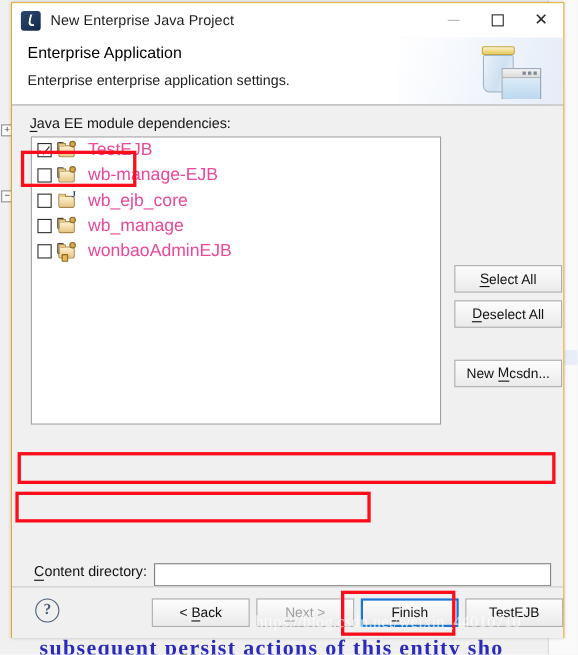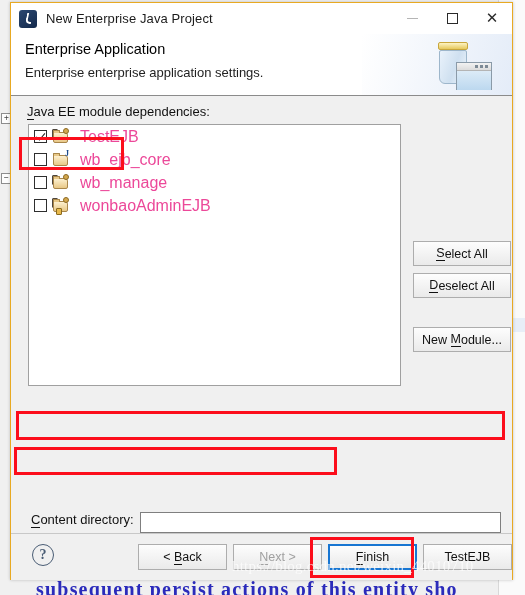--- a/index.html
+++ b/index.html
@@ -507,20 +507,29 @@
       <div class="row">
         <div class="cb on"></div>
         <div class="mod-icon">
           <div class="badge-bean"></div>
           <div class="folder"></div>
           <div class="badge-dot"></div>
         </div>
         <div class="row-text">TestEJB</div>
       </div>
 
+      <div class="row">
+        <div class="cb"></div>
+        <div class="mod-icon">
+          <div class="badge-bean"></div>
+          <div class="folder"></div>
+          <div class="badge-dot"></div>
+        </div>
+        <div class="row-text">wb-manage-EJB</div>
+      </div>
 
       <div class="row">
         <div class="cb"></div>
         <div class="mod-icon">
           <div class="folder"></div>
           <div class="badge-j">J</div>
         </div>
         <div class="row-text">wb_ejb_core</div>
       </div>
 
@@ -551,21 +560,21 @@
         <u>S</u>
         <span>elect All</span>
       </div>
     <div class="side-btn" id="btn-deselect-all">
         <u>D</u>
         <span>eselect All</span>
       </div>
     <div class="side-btn" id="btn-new-module">
         <span>New&nbsp;</span>
         <u>M</u>
-        <span>odule...</span>
+        <span>csdn...</span>
       </div>
 
     <div id="content-dir-row">
       <div id="content-dir-label"><u>C</u><span>ontent directory:</span></div>
       <input id="content-dir-input" type="text" value="" style="">
     </div>
 
     <div id="gen-desc-row">
       <div class="cb on"></div>
       <div id="gen-desc-label"><u>G</u><span>enerate application.xml deployment descriptor</span></div>

